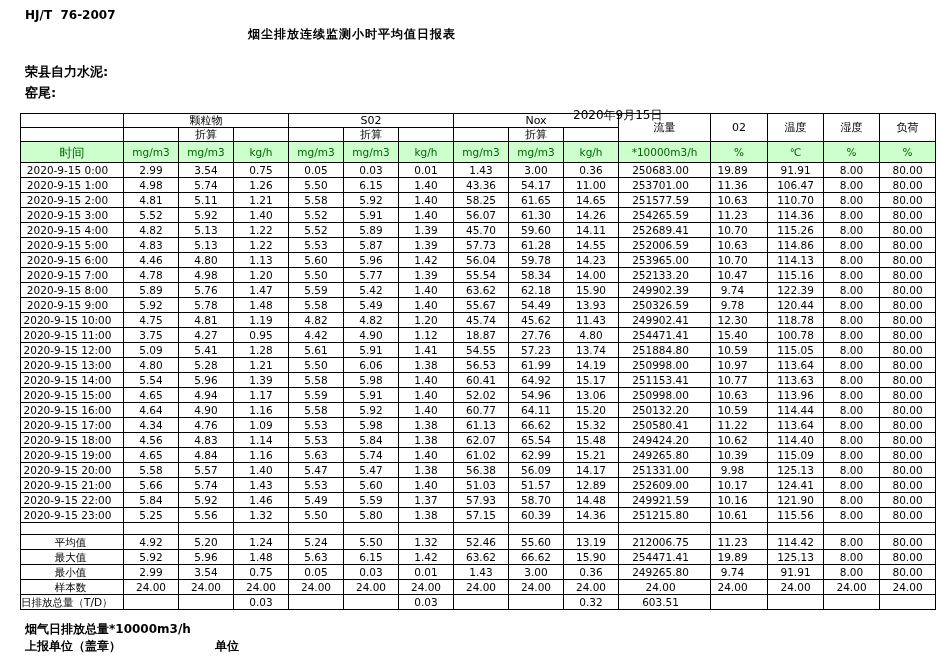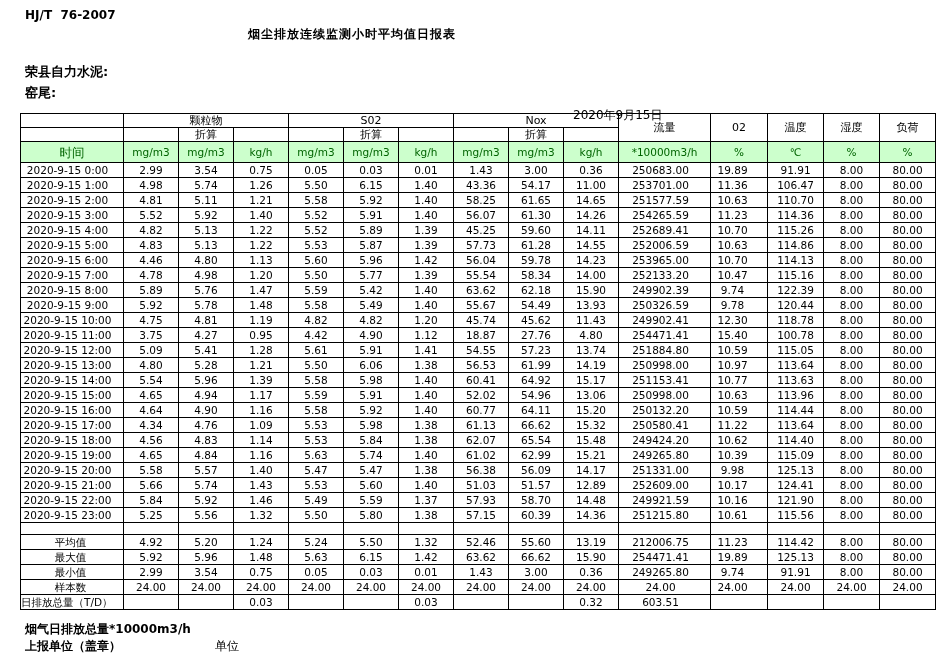--- a/index.html
+++ b/index.html
@@ -45,21 +45,21 @@
   tbody td { text-align: right; padding-right: 6px; }
   tbody td.c-time { padding-right: 9px; }
   tbody td.c-flow { padding-right: 8px; }
   tbody td.c-o2   { padding-right: 13px; }
   tbody tr.spacer td { height: 11px; }
   tbody td.s-label { padding-right: 3px; }
   tbody td.s-label-left { text-align: left; padding: 0; overflow: visible; }
 
   .flow-total  { position: absolute; left: 25px;  top: 621px; font-weight: bold; font-size: 12px; }
   .report-unit { position: absolute; left: 25px;  top: 638px; font-weight: bold; font-size: 12px; }
-  .unit-label  { position: absolute; left: 215px; top: 638px; font-weight: normal; font-size: 12px; }
+  .unit-label  { position: absolute; left: 215px; top: 638px; font-weight: bold; font-size: 12px; }
 </style>
 </head>
 <body>
 
 <div class="page">
 
   <div class="standard">HJ/T  76-2007</div>
   <div class="title">烟尘排放连续监测小时平均值日报表</div>
   <div class="company">荣县自力水泥:</div>
   <div class="location">窑尾:</div>
@@ -195,21 +195,21 @@
           <td class="c-load">80.00</td>
         </tr>
         <tr>
           <td class="c-time">2020-9-15 4:00</td>
           <td class="c-val">4.82</td>
           <td class="c-val">5.13</td>
           <td class="c-val">1.22</td>
           <td class="c-val">5.52</td>
           <td class="c-val">5.89</td>
           <td class="c-val">1.39</td>
-          <td class="c-val">45.25</td>
+          <td class="c-val">45.70</td>
           <td class="c-val">59.60</td>
           <td class="c-val">14.11</td>
           <td class="c-flow">252689.41</td>
           <td class="c-o2">10.70</td>
           <td class="c-temp">115.26</td>
           <td class="c-hum">8.00</td>
           <td class="c-load">80.00</td>
         </tr>
         <tr>
           <td class="c-time">2020-9-15 5:00</td>

